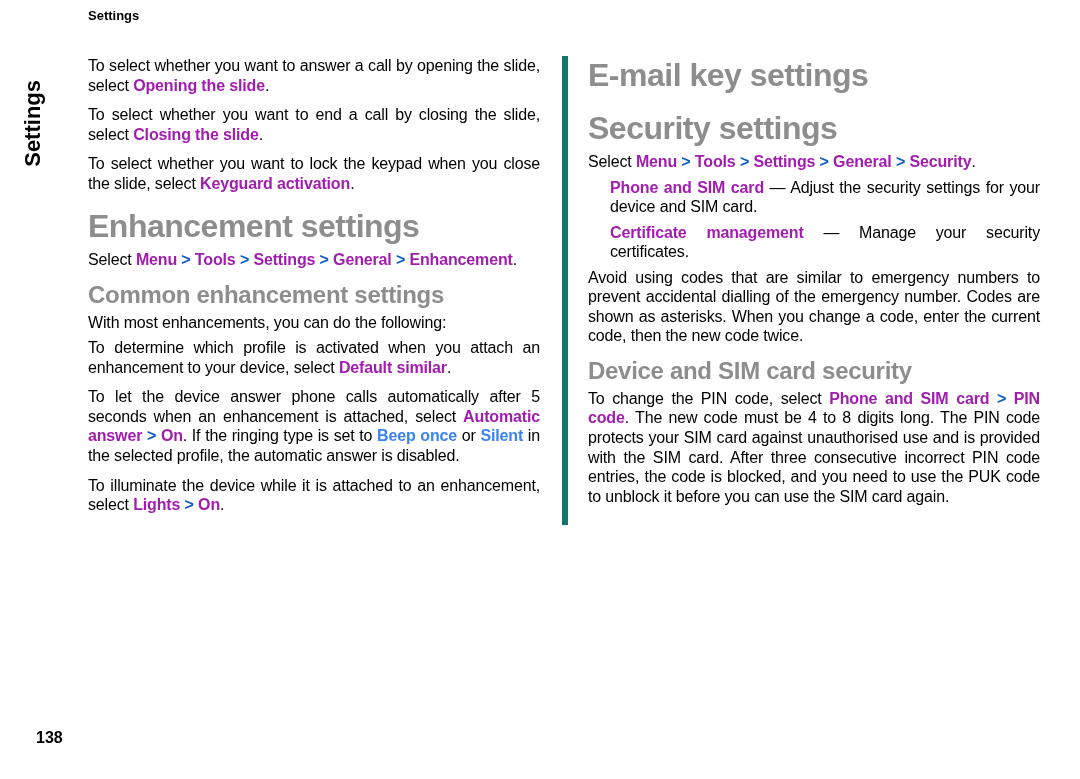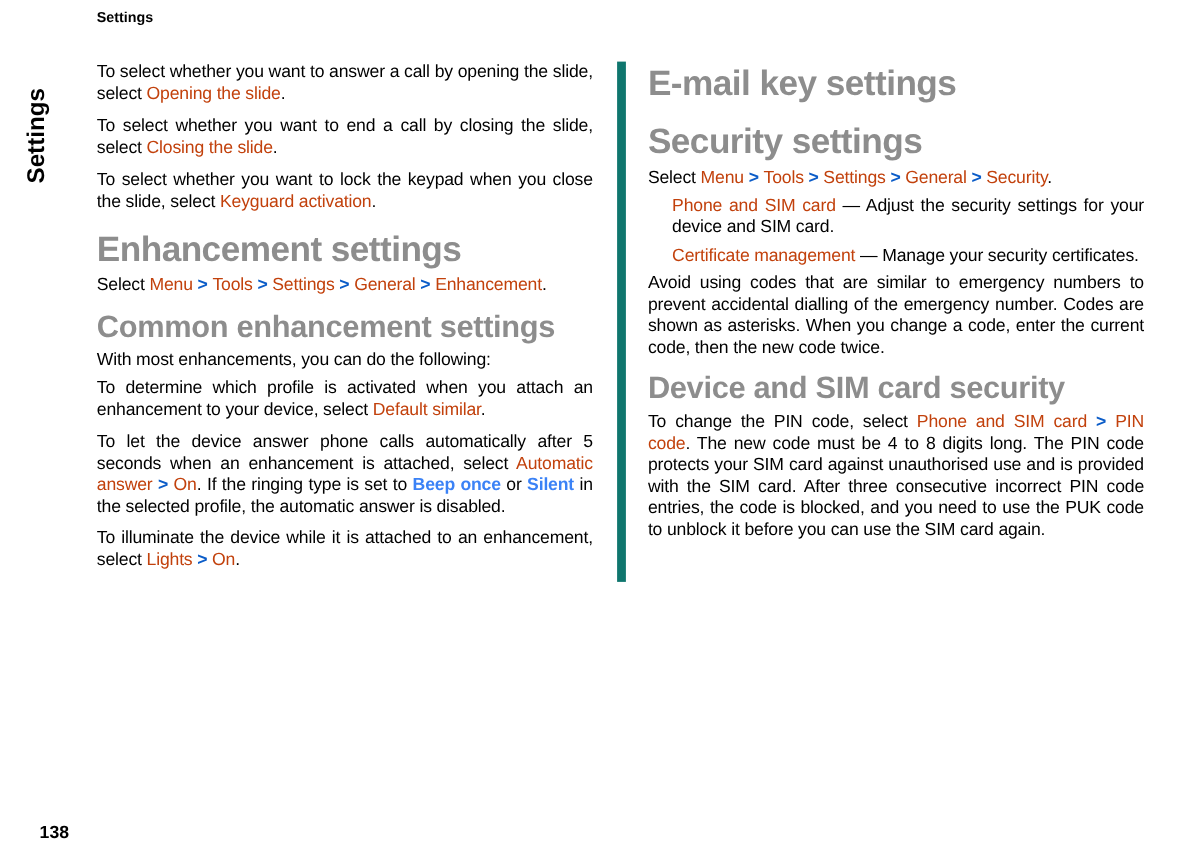--- a/index.html
+++ b/index.html
@@ -32,64 +32,64 @@
     left: 20px;
     font-size: 22px;
     font-weight: bold;
     color: #000;
     writing-mode: vertical-rl;
     transform: rotate(180deg);
     transform-origin: center;
   }
   .page-number {
     position: absolute;
-    bottom: 12px;
+    bottom: 32px;
     left: 36px;
     font-size: 16px;
     font-weight: bold;
     color: #000;
   }
   .columns {
     position: absolute;
     top: 56px;
     left: 88px;
     width: 952px;
     display: flex;
     gap: 22px;
   }
   .col {
     flex: 1;
     font-size: 16px;
     line-height: 1.22;
   }
   .col-right {
-    border-left: 8px solid #0f766e;
+    border-left: 6px solid #0f766e;
     padding-left: 20px;
   }
   p {
     margin: 0 0  12px 0;
   }
   .para { margin-bottom: 10px; }
   h1.section {
     font-size: 32px;
     font-weight: bold;
     color: #8d8d8d;
     margin: 14px 0 4px 0;
     letter-spacing: -0.5px;
   }
   h2.subsection {
-    font-size: 28px;
+    font-size: 24px;
     font-weight: bold;
     color: #8d8d8d;
     margin: 10px 0 4px 0;
     letter-spacing: -0.3px;
   }
   .link {
-    color: #c2410c;
-    font-weight: normal;
+    color: #a21caf;
+    font-weight: bold;
   }
   .link-black {
     color: #3b82f6;
     font-weight: bold;
   }
   .gt { color: #0b5cc8; font-weight: bold; }
   .indented { margin-left: 22px; margin-bottom: 6px; }
   .tight { margin-bottom: 6px; }
   .just { text-align: justify; letter-spacing: -0.15px; }
 </style>

